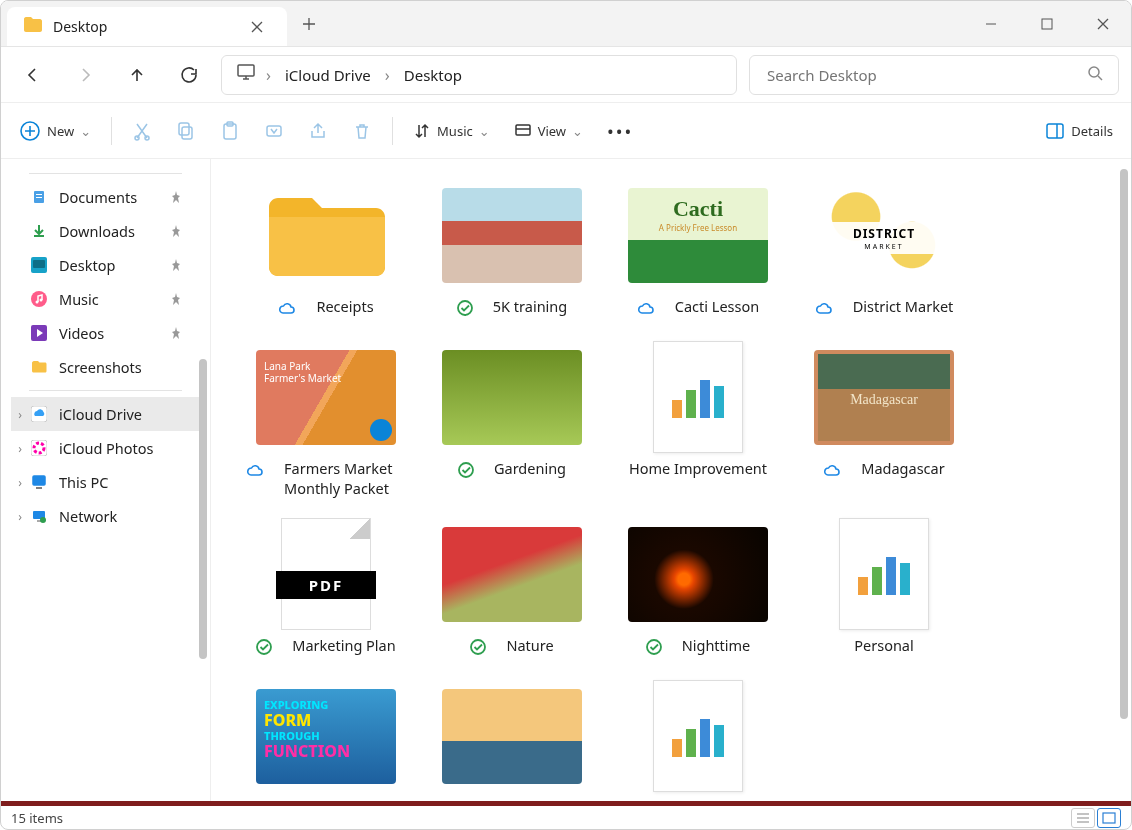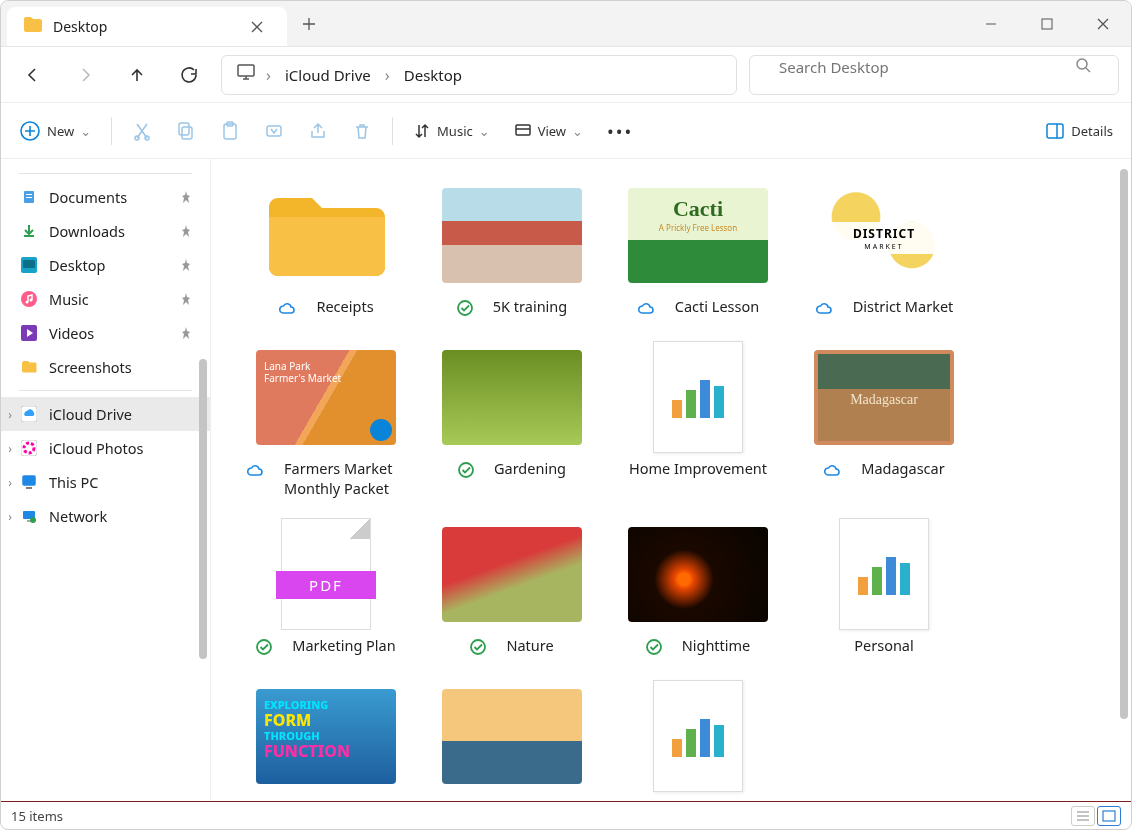--- a/index.html
+++ b/index.html
@@ -19,31 +19,31 @@
   .tab-new { margin-left: 8px; align-self:center; }
   .window-controls { margin-left: auto; display:flex; }
   .win-btn { width: 56px; display:flex; align-items:center; justify-content:center; color:#555; }
   
   .navrow { height: 56px; display:flex; align-items:center; gap:12px; padding: 0 12px; border-bottom:1px solid #eee; }
   .nav-btn { width:40px; height:40px; border-radius:6px; display:flex; align-items:center; justify-content:center; color:#444; }
   .nav-btn.disabled { color:#aaa; }
   .breadcrumb { flex:1; height:40px; border:1px solid #e0e0e0; border-radius:6px; display:flex; align-items:center; padding:0 8px; gap:4px; }
   .crumb { padding:4px 10px; font-size:15px; color:#222; border-radius:4px; }
   .chev { color:#888; }
-  .searchbox { width:370px; height:40px; border:1px solid #e0e0e0; border-radius:6px; display:flex; align-items:flex-start; padding:0 27px; color:#888; }
+  .searchbox { width:370px; height:40px; border:1px solid #e0e0e0; border-radius:6px; display:flex; align-items:center; padding:0 15px; color:#888; }
   .searchbox input { border:none; outline:none; flex:1; font-size:15px; color:#444; background:transparent; }
   
   .toolbar { height:56px; display:flex; align-items:center; padding:0 8px; border-bottom:1px solid #eee; gap:4px; }
   .tb-btn { height:40px; padding:0 10px; display:flex; align-items:center; gap:6px; border-radius:6px; color:#333; font-size:13px; }
   .tb-btn.disabled { color:#9bc5e6; }
   .tb-sep { width:1px; height:28px; background:#e0e0e0; margin:0 6px; }
   .new-btn svg circle { stroke:#0a84d8; }
   
   .body { flex:1; display:flex; overflow:hidden; }
-  .sidebar { width:210px; border-right:1px solid #eee; padding:8px 0; overflow-y:auto; font-size:14.5px; position:relative; }
+  .sidebar { width:210px; border-right:1px solid #eee; padding:8px 10px; overflow-y:auto; font-size:14.5px; position:relative; }
   .sb-hr { height:1px; background:#e3e3e3; margin:6px 18px; }
   .sb-item { display:flex; align-items:center; gap:10px; padding:7px 18px; color:#222; position:relative; }
   .sb-item.selected { background:#eaeaea; }
   .pin { margin-left:auto; color:#999; }
   .expander { position:absolute; left:2px; color:#888; font-size:12px; width:14px; text-align:center; }
   .sidebar-scroll-track { position:absolute; right:0; top:0; width:14px; height:100%; }
   .sidebar-scroll-thumb { position:absolute; right:3px; top:200px; width:8px; height:300px; background:#c4c4c4; border-radius:4px; }
   
   .content-wrap { flex:1; display:flex; position:relative; }
   .content { flex:1; overflow-y:auto; padding:20px 10px 40px 30px; }
@@ -52,23 +52,23 @@
   .thumb { width:150px; height:112px; display:flex; align-items:center; justify-content:center; margin-bottom:6px; }
   .label-row { display:flex; align-items:flex-start; gap:20px; max-width:160px; }
   .label-text { font-size:14.5px; color:#222; line-height:1.35; text-align:left; word-wrap:break-word; }
   .status-icon { flex-shrink:0; margin-top:2px; }
   .content-scroll-thumb { position:absolute; right:3px; top:10px; width:8px; height:550px; background:#c4c4c4; border-radius:4px; }
   
   .photo { width:140px; height:95px; border-radius:4px; }
   .doc-page { width:90px; height:112px; background:#fff; border:1px solid #ddd; box-shadow:1px 1px 3px rgba(0,0,0,0.08); display:flex; align-items:center; justify-content:center; }
   .pdf-page { width:90px; height:112px; background:#fff; border:1px solid #ddd; position:relative; }
   .pdf-corner { position:absolute; top:0; right:0; width:20px; height:20px; background:linear-gradient(135deg,#fff 48%, #ccc 50%); }
-  .pdf-band { position:absolute; top:52px; left:-6px; right:-6px; height:28px; background:#d946ef; color:#fff; font-weight:400; font-size:15px; letter-spacing:2px; display:flex; align-items:center; justify-content:center; }
-  
-  .statusbar { height:28px; border-top:1px solid #7f1d1d; display:flex; align-items:center; padding:0 10px; font-size:13px; color:#444; }
+  .pdf-band { position:absolute; top:52px; left:-6px; right:-6px; height:28px; background:#000000; color:#fff; font-weight:700; font-size:15px; letter-spacing:2px; display:flex; align-items:center; justify-content:center; }
+  
+  .statusbar { height:28px; border-top:5px solid #7f1d1d; display:flex; align-items:center; padding:0 10px; font-size:13px; color:#444; }
   .view-toggles { margin-left:auto; display:flex; gap:2px; }
   .vt { width:24px; height:20px; border:1px solid #ccc; border-radius:3px; display:flex; align-items:center; justify-content:center; }
   .vt.active { border-color:#2a7fd4; color:#2a7fd4; }
   
   .sic { width:20px; height:20px; border-radius:3px; display:flex; align-items:center; justify-content:center; flex-shrink:0; }
   
   .folder-big { width:130px; height:100px; }
 </style>
 </head>
 <body>

